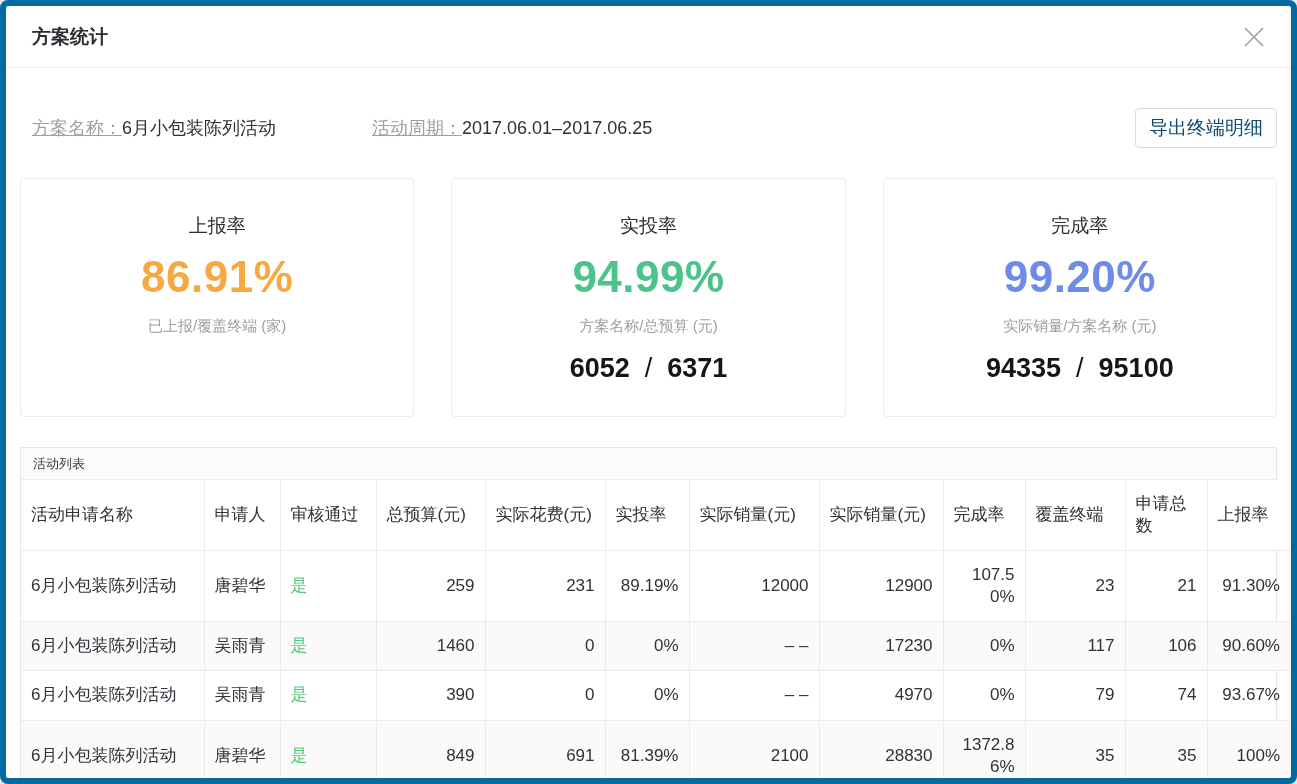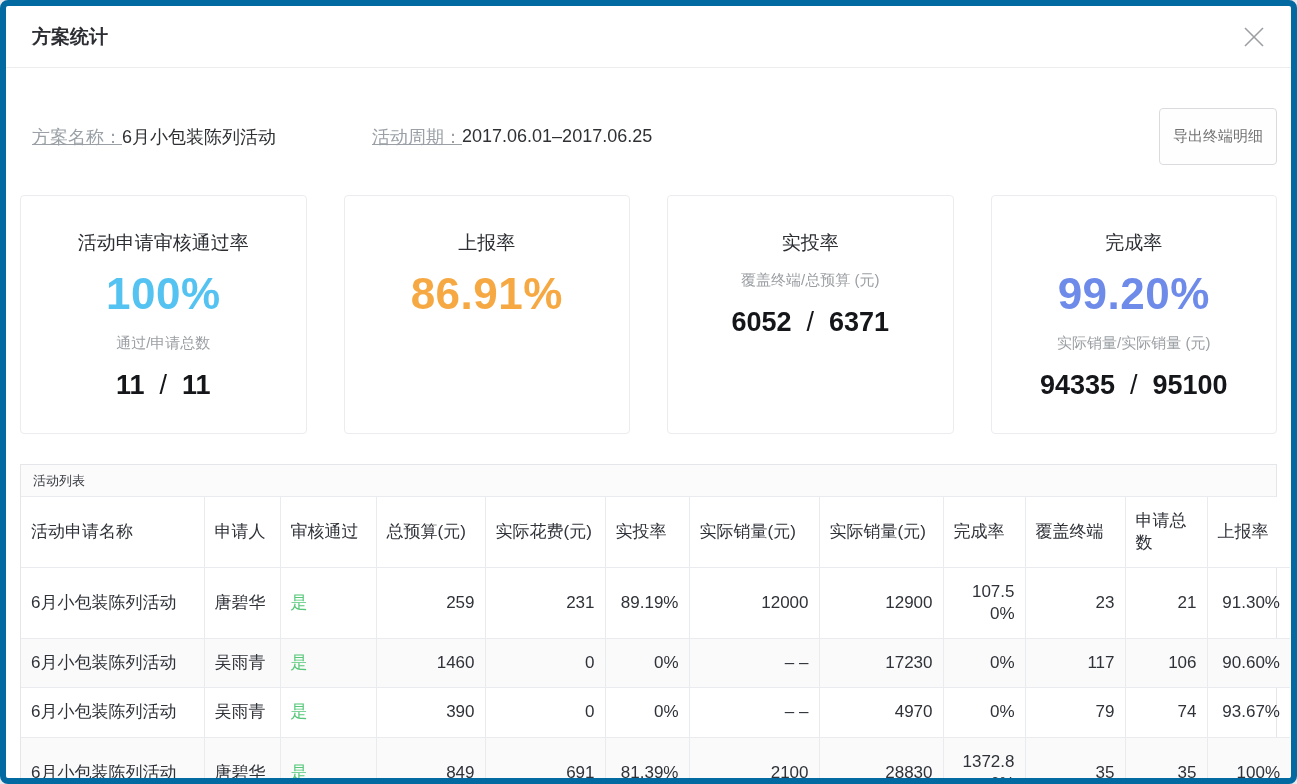--- a/index.html
+++ b/index.html
@@ -33,23 +33,23 @@
   .info-row {
     margin:40px 14px 0;
     display:flex; align-items:center;
     font-size:18px;
   }
   .info-label { color:#9aa0a6; margin-left:12px;text-decoration:underline; }
   .info-value { color:#2e3033; }
   .info-label.period { margin-left:96px; }
   .export-btn {
     margin-left:auto;
-    padding:18px 13px;
-    font-size:15px;
-    color:#737373;
+    padding:6px 13px;
+    font-size:19px;
+    color:#0c4a6e;
     background:#fefefe;
     border:1px solid #d9dbdf;
     border-radius:4px;
     cursor:pointer;
     font-family:inherit;
   }
   
   .cards {
     margin:30px 14px 0;
     display:flex; gap:37px;
@@ -119,46 +119,40 @@
 
   <div class="info-row">
     <span class="info-label">方案名称：</span>
     <span class="info-value">6月小包装陈列活动</span>
     <span class="info-label period">活动周期：</span>
     <span class="info-value">2017.06.01–2017.06.25</span>
     <button class="export-btn">导出终端明细</button>
   </div>
 
   <div class="cards" id="cards">
-  <div class="card">
-    <div class="card-title">活动申请审核通过率</div>
-    <div class="card-value" style="color: rgb(84, 195, 241);">100%</div>
-    <div class="card-sub">通过/申请总数</div>
-    <div class="card-fraction">
-      <span>11</span><span class="slash">/</span><span>11</span>
-    </div>
-  </div>
 
   <div class="card">
     <div class="card-title">上报率</div>
     <div class="card-value" style="color: rgb(246, 169, 67); text-align: center;">86.91%</div>
+    <div class="card-sub">已上报/覆盖终端 (家)</div>
   </div>
 
   <div class="card">
     <div class="card-title">实投率</div>
-    <div class="card-sub">覆盖终端/总预算 (元)</div>
+    <div class="card-value" style="color: rgb(76, 195, 138);">94.99%</div>
+    <div class="card-sub">方案名称/总预算 (元)</div>
     <div class="card-fraction">
       <span>6052</span><span class="slash">/</span><span>6371</span>
     </div>
   </div>
 
   <div class="card">
     <div class="card-title">完成率</div>
     <div class="card-value" style="color: rgb(110, 139, 234);">99.20%</div>
-    <div class="card-sub">实际销量/实际销量 (元)</div>
+    <div class="card-sub">实际销量/方案名称 (元)</div>
     <div class="card-fraction">
       <span>94335</span><span class="slash">/</span><span>95100</span>
     </div>
   </div>
 </div>
 
   <div class="table-wrap">
     <div class="table-section-title">活动列表</div>
     <table>
       <colgroup id="cols">

